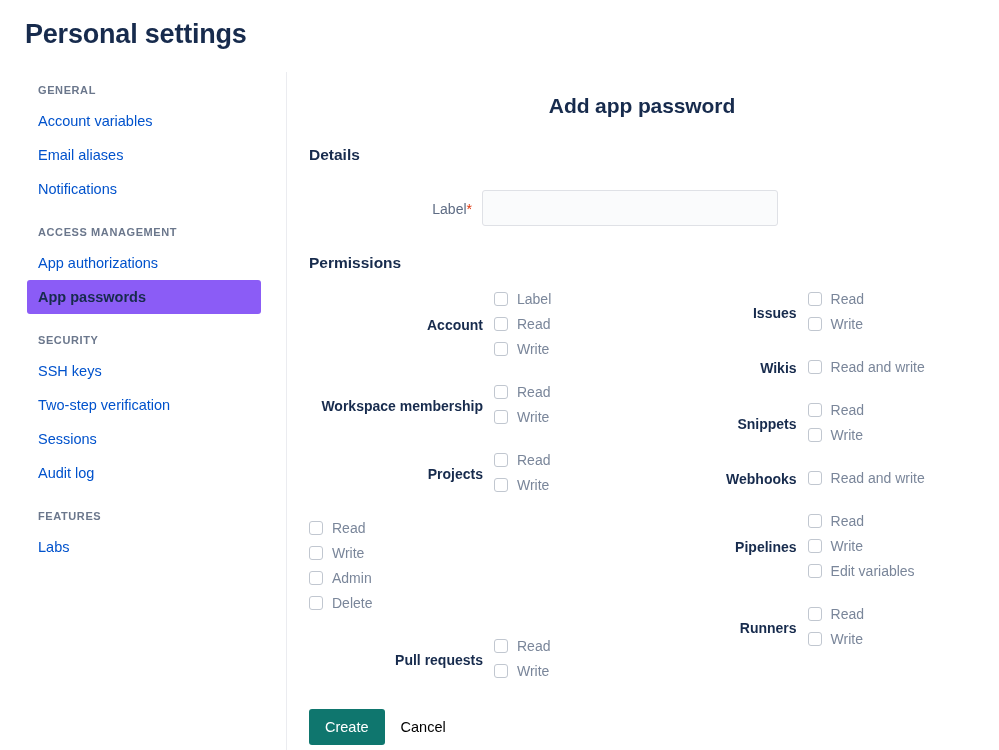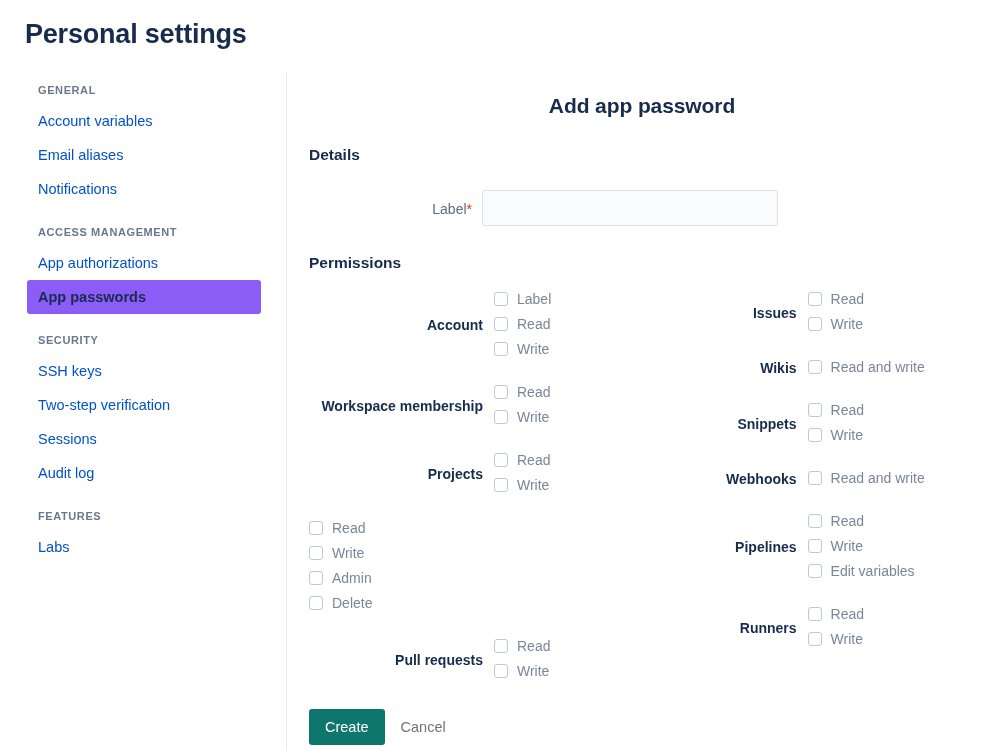--- a/index.html
+++ b/index.html
@@ -192,21 +192,21 @@
     color: #ffffff;
     border: none;
     border-radius: 3px;
     font-size: 14.5px;
     font-family: "Liberation Sans", sans-serif;
     padding: 9px 16px;
     cursor: pointer;
     line-height: 18px;
   }
   .btn-link {
-    color: #737373;
+    color: #000000;
     font-size: 14.5px;
     margin-left: 16px;
     text-decoration: none;
     cursor: pointer;
     line-height: 18px;
   }
 </style>
 </head>
 <body>
 

